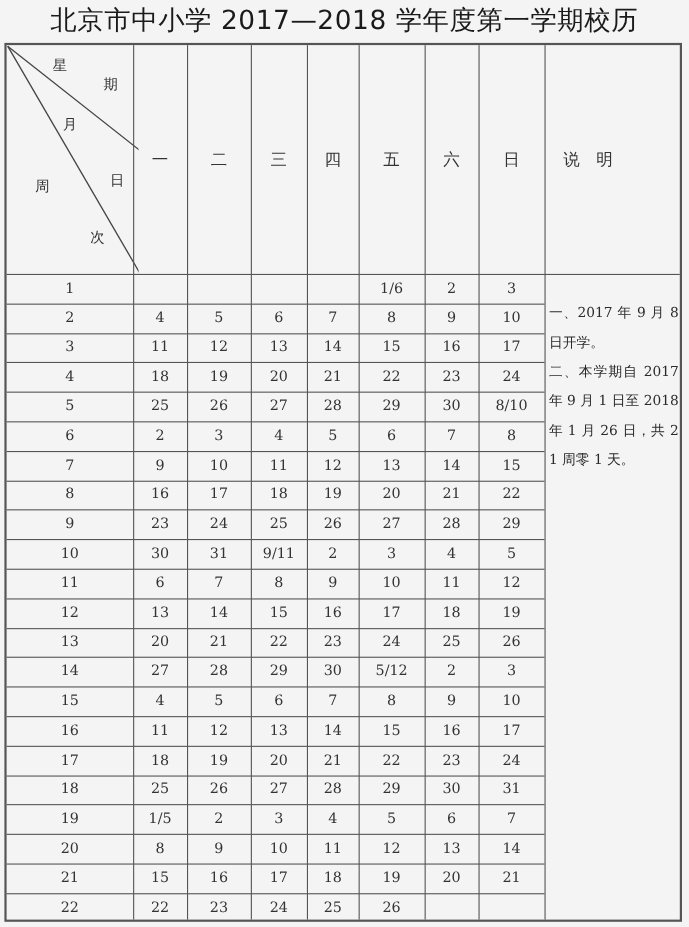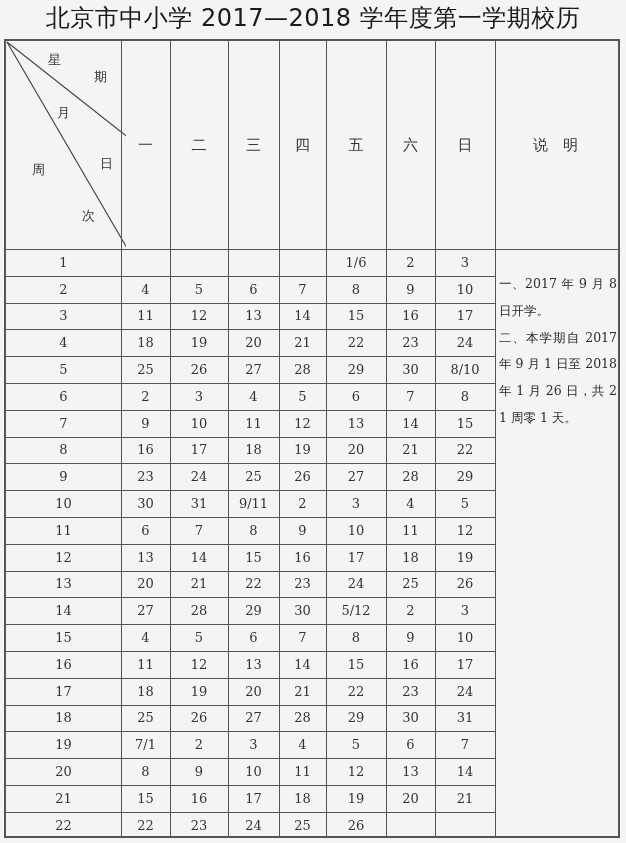--- a/index.html
+++ b/index.html
@@ -208,21 +208,21 @@
       <div class="cell" style="left: 0px; width: 115px; top: 663.6px; height: 26.8px;">18</div>
       <div class="cell" style="left: 115px; width: 49px; top: 663.6px; height: 26.8px;">25</div>
       <div class="cell" style="left: 164px; width: 58px; top: 663.6px; height: 26.8px;">26</div>
       <div class="cell" style="left: 222px; width: 51px; top: 663.6px; height: 26.8px;">27</div>
       <div class="cell" style="left: 273px; width: 47px; top: 663.6px; height: 26.8px;">28</div>
       <div class="cell" style="left: 320px; width: 60px; top: 663.6px; height: 26.8px;">29</div>
       <div class="cell" style="left: 380px; width: 49px; top: 663.6px; height: 26.8px;">30</div>
       <div class="cell" style="left: 429px; width: 60px; top: 663.6px; height: 26.8px;">31</div>
       <div class="hline" style="left: 0px; width: 489px; top: 690.4px;"></div>
       <div class="cell" style="left: 0px; width: 115px; top: 690.4px; height: 26.8px;">19</div>
-      <div class="cell" style="left: 115px; width: 49px; top: 690.4px; height: 26.8px;">7/1</div>
+      <div class="cell" style="left: 115px; width: 49px; top: 690.4px; height: 26.8px;">1/5</div>
       <div class="cell" style="left: 164px; width: 58px; top: 690.4px; height: 26.8px;">2</div>
       <div class="cell" style="left: 222px; width: 51px; top: 690.4px; height: 26.8px;">3</div>
       <div class="cell" style="left: 273px; width: 47px; top: 690.4px; height: 26.8px;">4</div>
       <div class="cell" style="left: 320px; width: 60px; top: 690.4px; height: 26.8px;">5</div>
       <div class="cell" style="left: 380px; width: 49px; top: 690.4px; height: 26.8px;">6</div>
       <div class="cell" style="left: 429px; width: 60px; top: 690.4px; height: 26.8px;">7</div>
       <div class="hline" style="left: 0px; width: 489px; top: 717.2px;"></div>
       <div class="cell" style="left: 0px; width: 115px; top: 717.2px; height: 26.8px;">20</div>
       <div class="cell" style="left: 115px; width: 49px; top: 717.2px; height: 26.8px;">8</div>
       <div class="cell" style="left: 164px; width: 58px; top: 717.2px; height: 26.8px;">9</div>
@@ -243,18 +243,18 @@
       <div class="hline" style="left: 0px; width: 489px; top: 770.8px;"></div>
       <div class="cell" style="left: 0px; width: 115px; top: 770.8px; height: 26.8px;">22</div>
       <div class="cell" style="left: 115px; width: 49px; top: 770.8px; height: 26.8px;">22</div>
       <div class="cell" style="left: 164px; width: 58px; top: 770.8px; height: 26.8px;">23</div>
       <div class="cell" style="left: 222px; width: 51px; top: 770.8px; height: 26.8px;">24</div>
       <div class="cell" style="left: 273px; width: 47px; top: 770.8px; height: 26.8px;">25</div>
       <div class="cell" style="left: 320px; width: 60px; top: 770.8px; height: 26.8px;">26</div>
       <div class="cell" style="left: 380px; width: 49px; top: 770.8px; height: 26.8px;"></div>
       <div class="cell" style="left: 429px; width: 60px; top: 770.8px; height: 26.8px;"></div>
     </div>
-  <div class="hdr" style="left:487px;width:125px;">说　明</div>
+  <div class="hdr" style="left:466px;width:125px;">说　明</div>
   <div class="notes" id="notes">
       <div>一、2017 年 9 月 8 日开学。</div>
       <div>二、本学期自 2017 年 9 月 1 日至 2018 年 1 月 26 日，共 21 周零 1 天。</div>
     </div>
 </div>
 
 </body></html>

